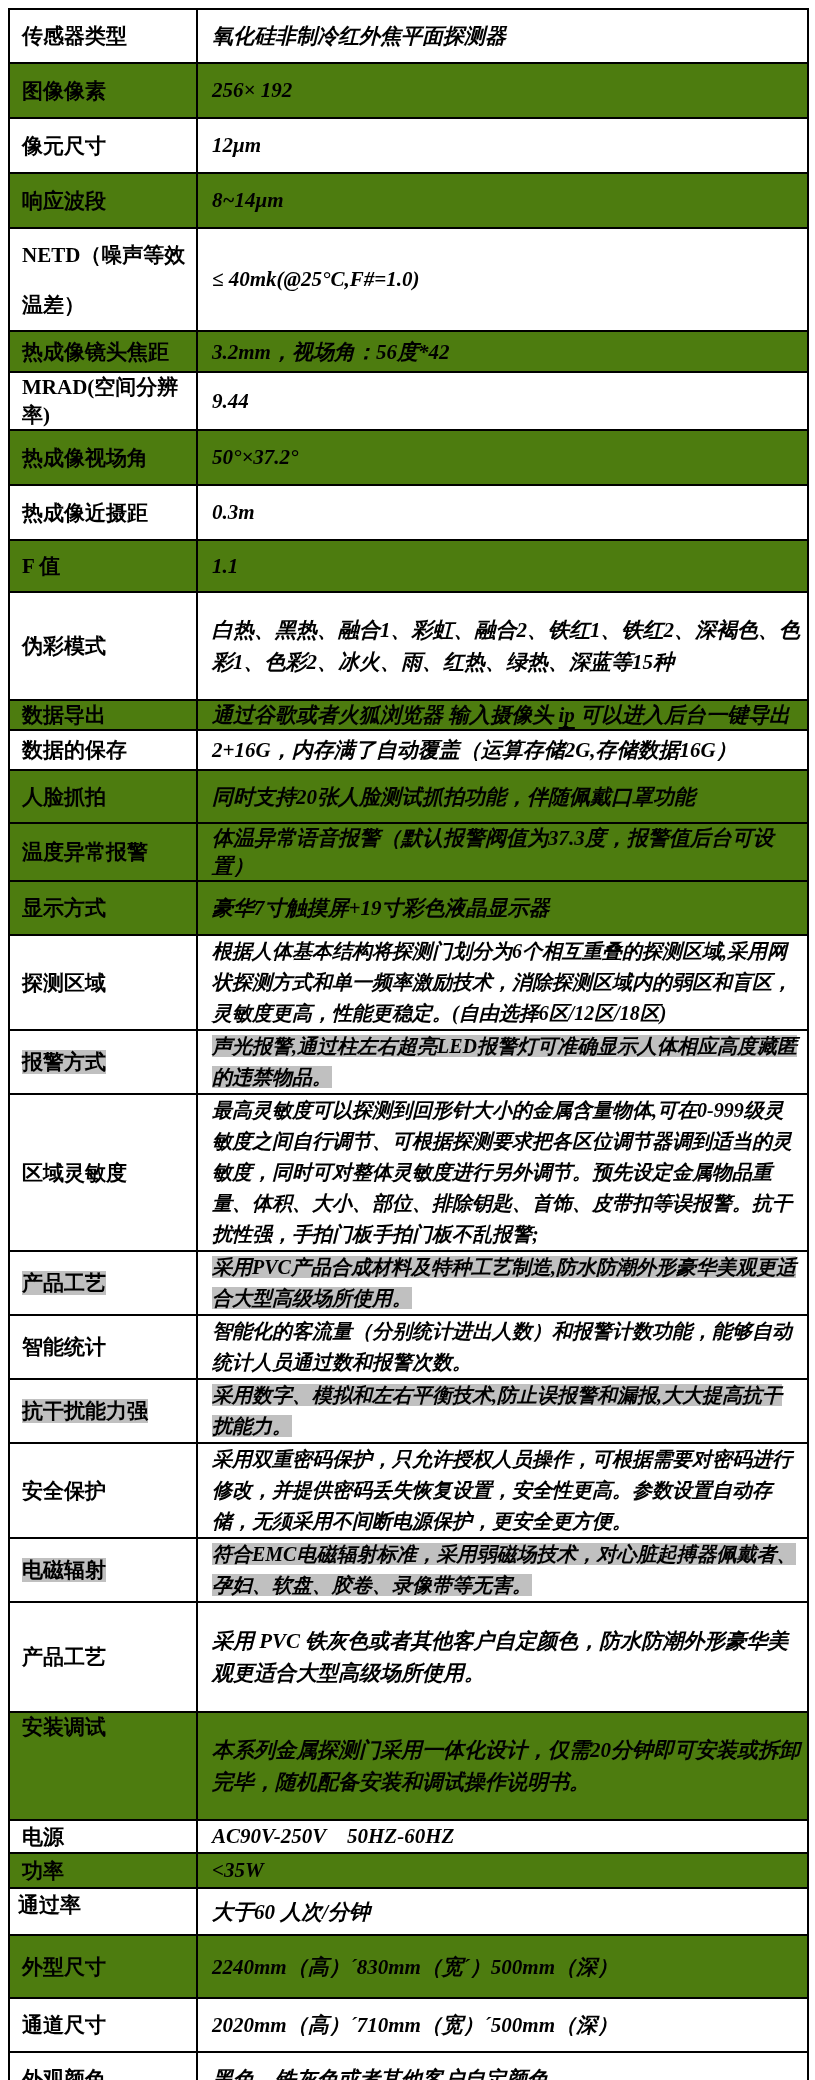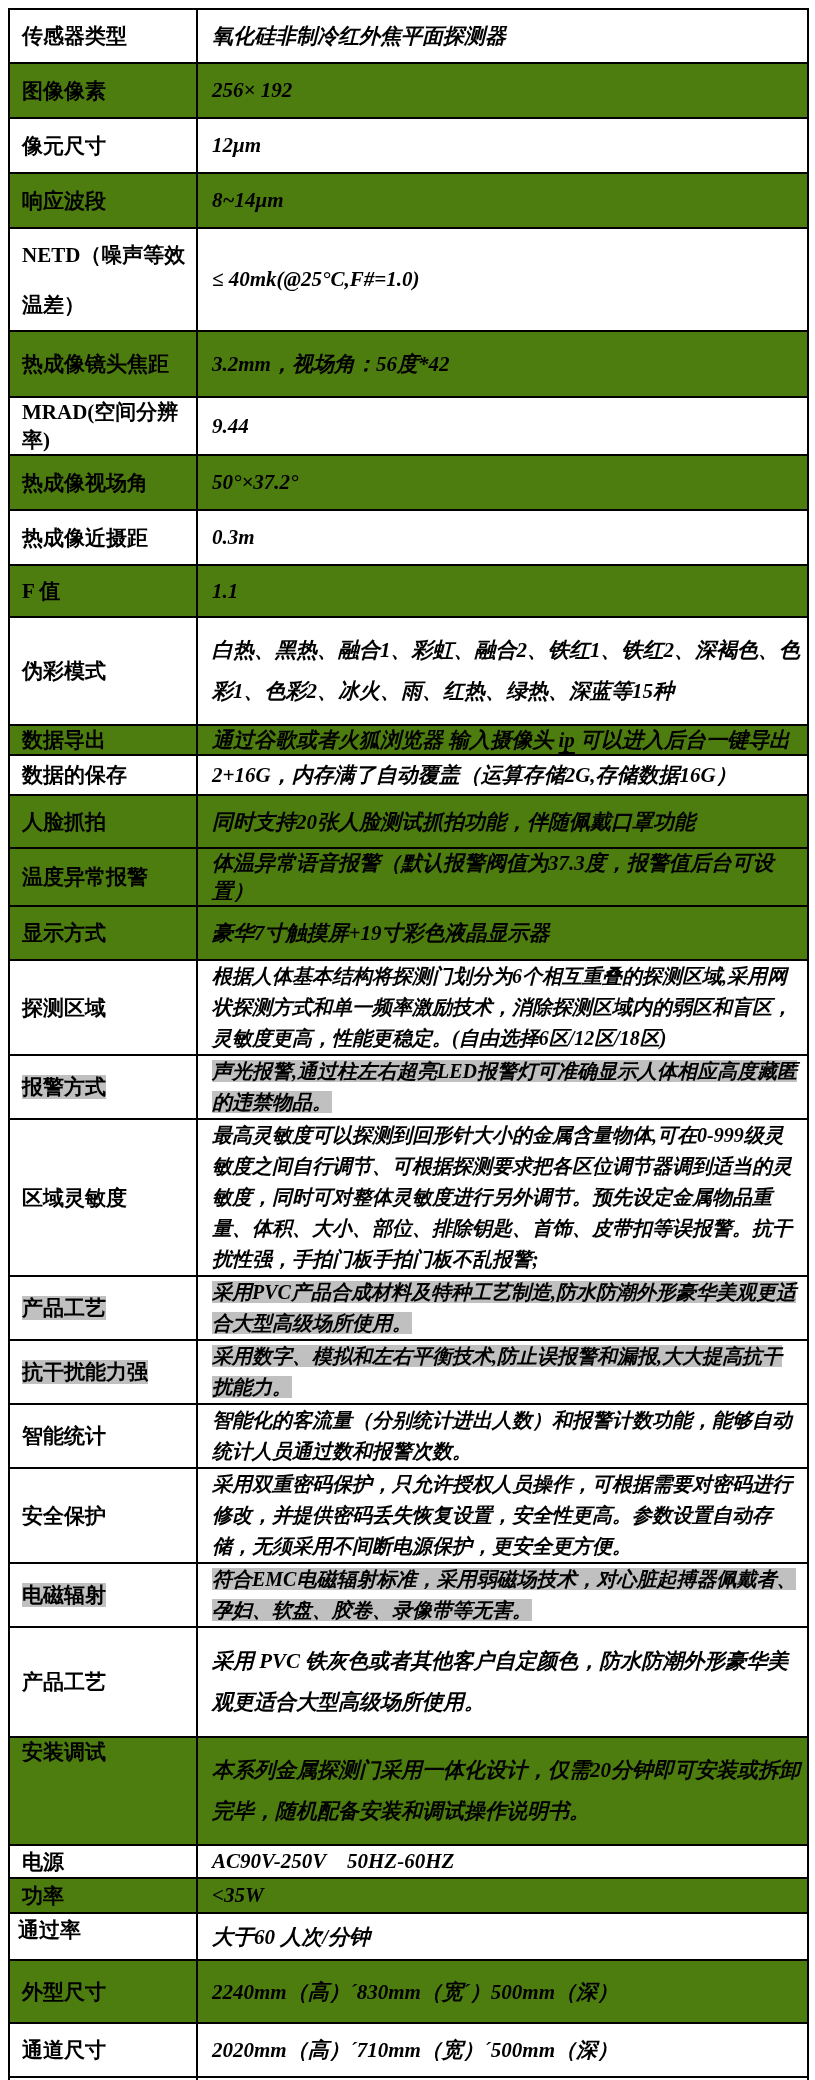--- a/index.html
+++ b/index.html
@@ -20,21 +20,21 @@
     vertical-align:middle;
     font-size:21px;
     padding:0 6px 0 12px;
     overflow:hidden;
     box-sizing:border-box;
     background:#ffffff;
   }
   td.val{padding-left:14px;font-style:italic;}
   tr.g td{background:#4d7c0f;}
   td.tight{font-size:20px;line-height:31px;}
-  td.wide{line-height:41px;}
+  td.wide{line-height:32px;}
   td.netd{line-height:50px;}
   span.hl{background:#c0c0c0;}
   span.ip-wrap{
     text-decoration:underline wavy #cc0000;
     text-underline-offset:5px;
   }
   span.ip-wrap .ip-inner{
     text-decoration:underline solid #000;
   }
 </style>
@@ -60,21 +60,21 @@
       <td class="val"><span>12μm</span></td>
     </tr>
     <tr class="g" style="height:55px">
       <td class="lab"><span>响应波段</span></td>
       <td class="val"><span>8~14μm</span></td>
     </tr>
     <tr style="height:103px">
       <td class="lab netd"><span>NETD（噪声等效温差）</span></td>
       <td class="val"><span>≤ 40mk(@25°C,F#=1.0)</span></td>
     </tr>
-    <tr class="g" style="height:66px">
+    <tr class="g" style="height:41px">
       <td class="lab"><span>热成像镜头焦距</span></td>
       <td class="val"><span>3.2mm，视场角：56度*42</span></td>
     </tr>
     <tr style="height:55px">
       <td class="lab"><span>MRAD(空间分辨率)</span></td>
       <td class="val"><span>9.44</span></td>
     </tr>
     <tr class="g" style="height:55px">
       <td class="lab"><span>热成像视场角</span></td>
       <td class="val"><span>50°×37.2°</span></td>
@@ -120,27 +120,27 @@
       <td class="val tight"><span class="hl">声光报警,通过柱左右超亮LED报警灯可准确显示人体相应高度藏匿的违禁物品。</span></td>
     </tr>
     <tr style="height:109px">
       <td class="lab"><span>区域灵敏度</span></td>
       <td class="val tight"><span>最高灵敏度可以探测到回形针大小的金属含量物体,可在0-999级灵敏度之间自行调节、可根据探测要求把各区位调节器调到适当的灵敏度，同时可对整体灵敏度进行另外调节。预先设定金属物品重量、体积、大小、部位、排除钥匙、首饰、皮带扣等误报警。抗干扰性强，手拍门板手拍门板不乱报警;</span></td>
     </tr>
     <tr style="height:56px">
       <td class="lab"><span class="hl">产品工艺</span></td>
       <td class="val tight"><span class="hl">采用PVC产品合成材料及特种工艺制造,防水防潮外形豪华美观更适合大型高级场所使用。</span></td>
     </tr>
+    <tr style="height:50px">
+      <td class="lab"><span>智能统计</span></td>
+      <td class="val tight"><span>智能化的客流量（分别统计进出人数）和报警计数功能，能够自动统计人员通过数和报警次数。</span></td>
+    </tr>
     <tr style="height:33px">
       <td class="lab"><span class="hl">抗干扰能力强</span></td>
       <td class="val tight"><span class="hl">采用数字、模拟和左右平衡技术,防止误报警和漏报,大大提高抗干扰能力。</span></td>
-    </tr>
-    <tr style="height:50px">
-      <td class="lab"><span>智能统计</span></td>
-      <td class="val tight"><span>智能化的客流量（分别统计进出人数）和报警计数功能，能够自动统计人员通过数和报警次数。</span></td>
     </tr>
     <tr style="height:82px">
       <td class="lab"><span>安全保护</span></td>
       <td class="val tight"><span>采用双重密码保护，只允许授权人员操作，可根据需要对密码进行修改，并提供密码丢失恢复设置，安全性更高。参数设置自动存储，无须采用不间断电源保护，更安全更方便。</span></td>
     </tr>
     <tr style="height:54px">
       <td class="lab"><span class="hl">电磁辐射</span></td>
       <td class="val tight"><span class="hl">符合EMC电磁辐射标准，采用弱磁场技术，对心脏起搏器佩戴者、孕妇、软盘、胶卷、录像带等无害。</span></td>
     </tr>
     <tr style="height:110px">

